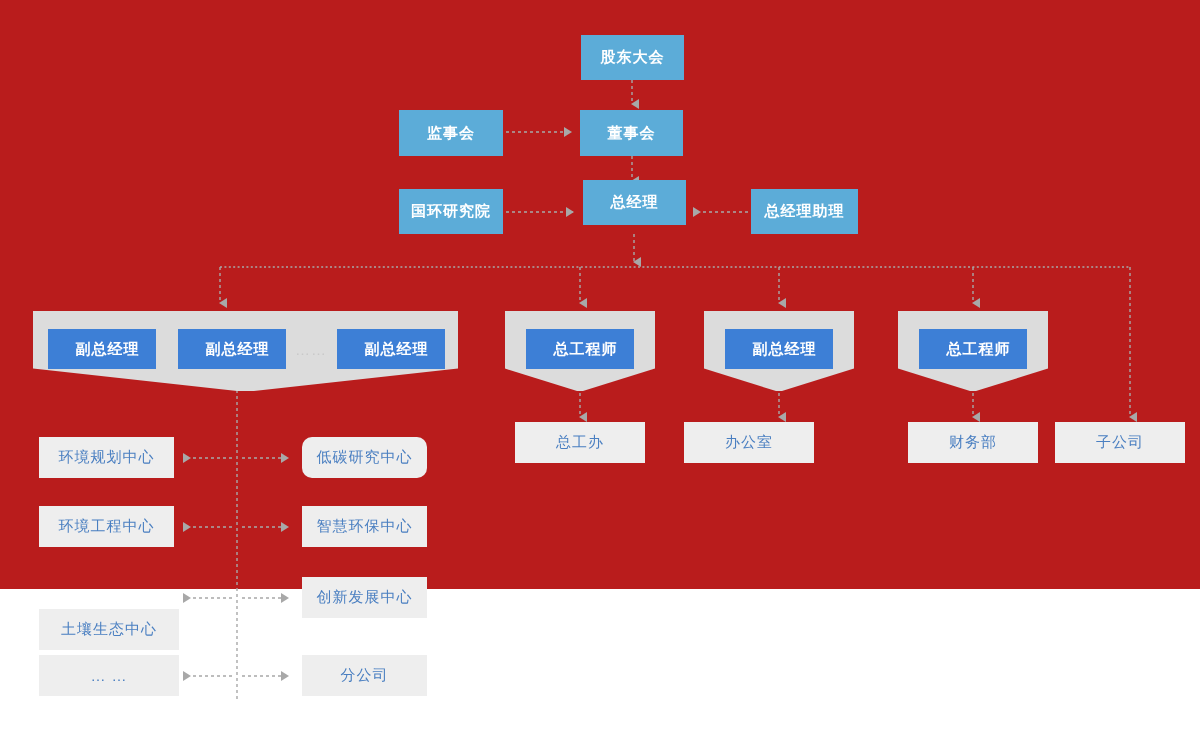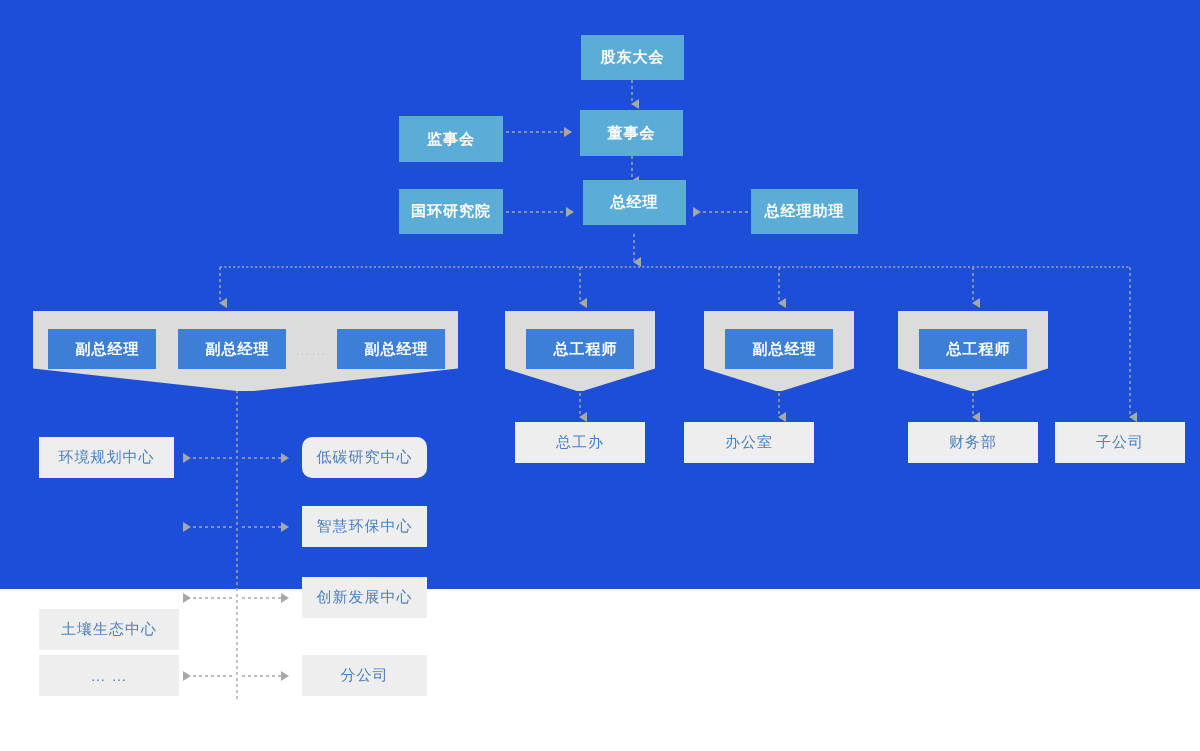--- a/index.html
+++ b/index.html
@@ -6,21 +6,21 @@
   html,body{margin:0;padding:0;}
   body{
     width:1200px;height:751px;
     background:#ffffff;
     font-family:"Liberation Sans","DejaVu Sans",sans-serif;
     overflow:hidden;
   }
   #chart{
     position:relative;
     width:1200px;height:589px;
-    background:#1d4ed8;
+    background:#b91c1c;
   }
   #edges{
     position:absolute;left:0;top:0;
     width:1200px;height:751px;
     pointer-events:none;
   }
   .node{
     position:absolute;
     display:flex;align-items:center;justify-content:center;
     box-sizing:border-box;
@@ -123,21 +123,21 @@
       <line x1="242" y1="598" x2="288" y2="598" marker-end="url(#arrRight)"></line>
       <line x1="232" y1="676" x2="190" y2="676" marker-end="url(#arrLeft)"></line>
       <line x1="242" y1="676" x2="288" y2="676" marker-end="url(#arrRight)"></line>
     </g>
   </svg>
 
   <div class="node n-blue-light" style="left:581px;top:35px;width:103px;height:45px;">股东大会</div>
 
   <div class="node n-blue-light" style="left:580px;top:110px;width:103px;height:46px;">董事会</div>
 
-  <div class="node n-blue-light" style="left:399px;top:116px;width:104px;height:46px;">监事会</div>
+  <div class="node n-blue-light" style="left:399px;top:110px;width:104px;height:46px;">监事会</div>
 
   <div class="node n-blue-light" style="left:583px;top:180px;width:103px;height:45px;">总经理</div>
 
   <div class="node n-blue-light" style="left:399px;top:189px;width:104px;height:45px;">国环研究院</div>
 
   <div class="node n-blue-light" style="left:751px;top:189px;width:107px;height:45px;">总经理助理</div>
 
   <div class="banner" style="left:33px;top:311px;width:425px;height:80px;"></div>
 
   <div class="node n-blue-strong" style="left:48px;top:329px;width:108px;height:40px;">副总经理</div>
@@ -150,20 +150,21 @@
 
   <div class="banner" style="left:704px;top:311px;width:150px;height:80px;"></div>
   <div class="node n-blue-strong" style="left:725px;top:329px;width:108px;height:40px;">副总经理</div>
 
   <div class="banner" style="left:898px;top:311px;width:150px;height:80px;"></div>
   <div class="node n-blue-strong" style="left:919px;top:329px;width:108px;height:40px;">总工程师</div>
 
   <div class="node n-grey" style="left:39px;top:437px;width:135px;height:41px;">环境规划中心</div>
   <div class="node n-grey" style="left:302px;top:437px;width:125px;height:41px;border-radius:10px;">低碳研究中心</div>
 
+  <div class="node n-grey" style="left:39px;top:506px;width:135px;height:41px;">环境工程中心</div>
   <div class="node n-grey" style="left:302px;top:506px;width:125px;height:41px;">智慧环保中心</div>
 
   <div class="node n-grey" style="left:39px;top:609px;width:140px;height:41px;">土壤生态中心</div>
   <div class="node n-grey" style="left:302px;top:577px;width:125px;height:41px;">创新发展中心</div>
 
   <div class="node n-grey" style="left:39px;top:655px;width:140px;height:41px;">… …</div>
   <div class="node n-grey" style="left:302px;top:655px;width:125px;height:41px;">分公司</div>
 
   <div class="node n-grey" style="left:515px;top:422px;width:130px;height:41px;">总工办</div>
   <div class="node n-grey" style="left:684px;top:422px;width:130px;height:41px;">办公室</div>

